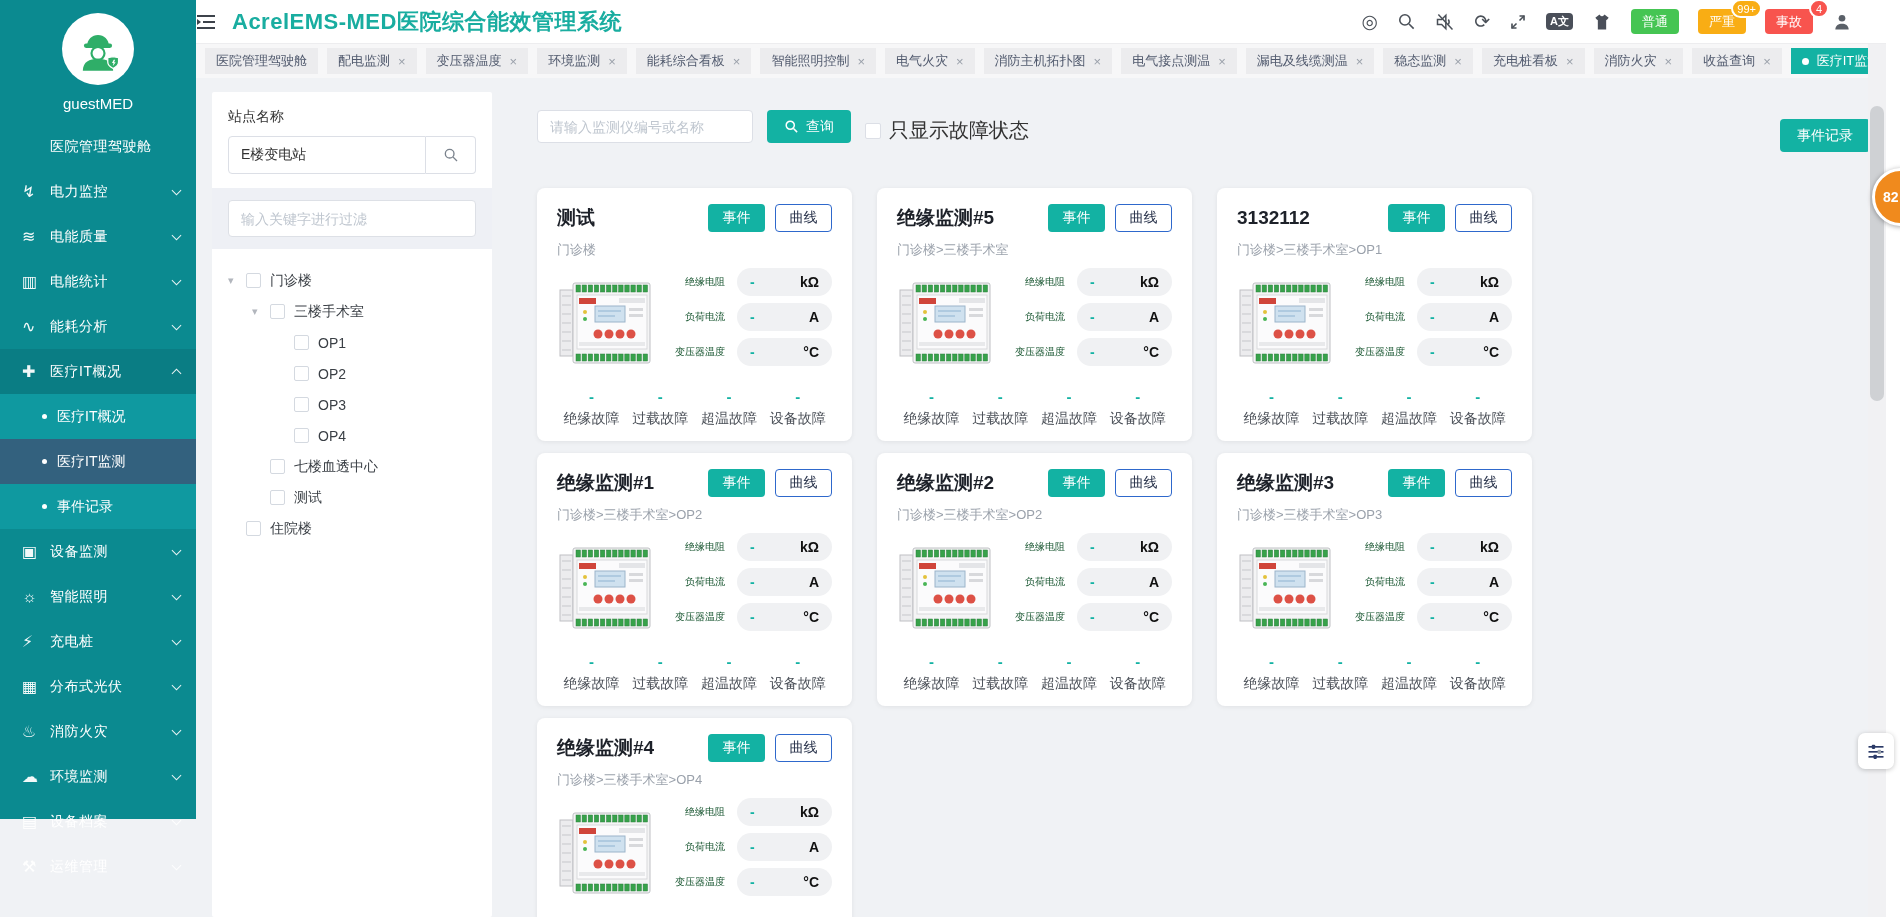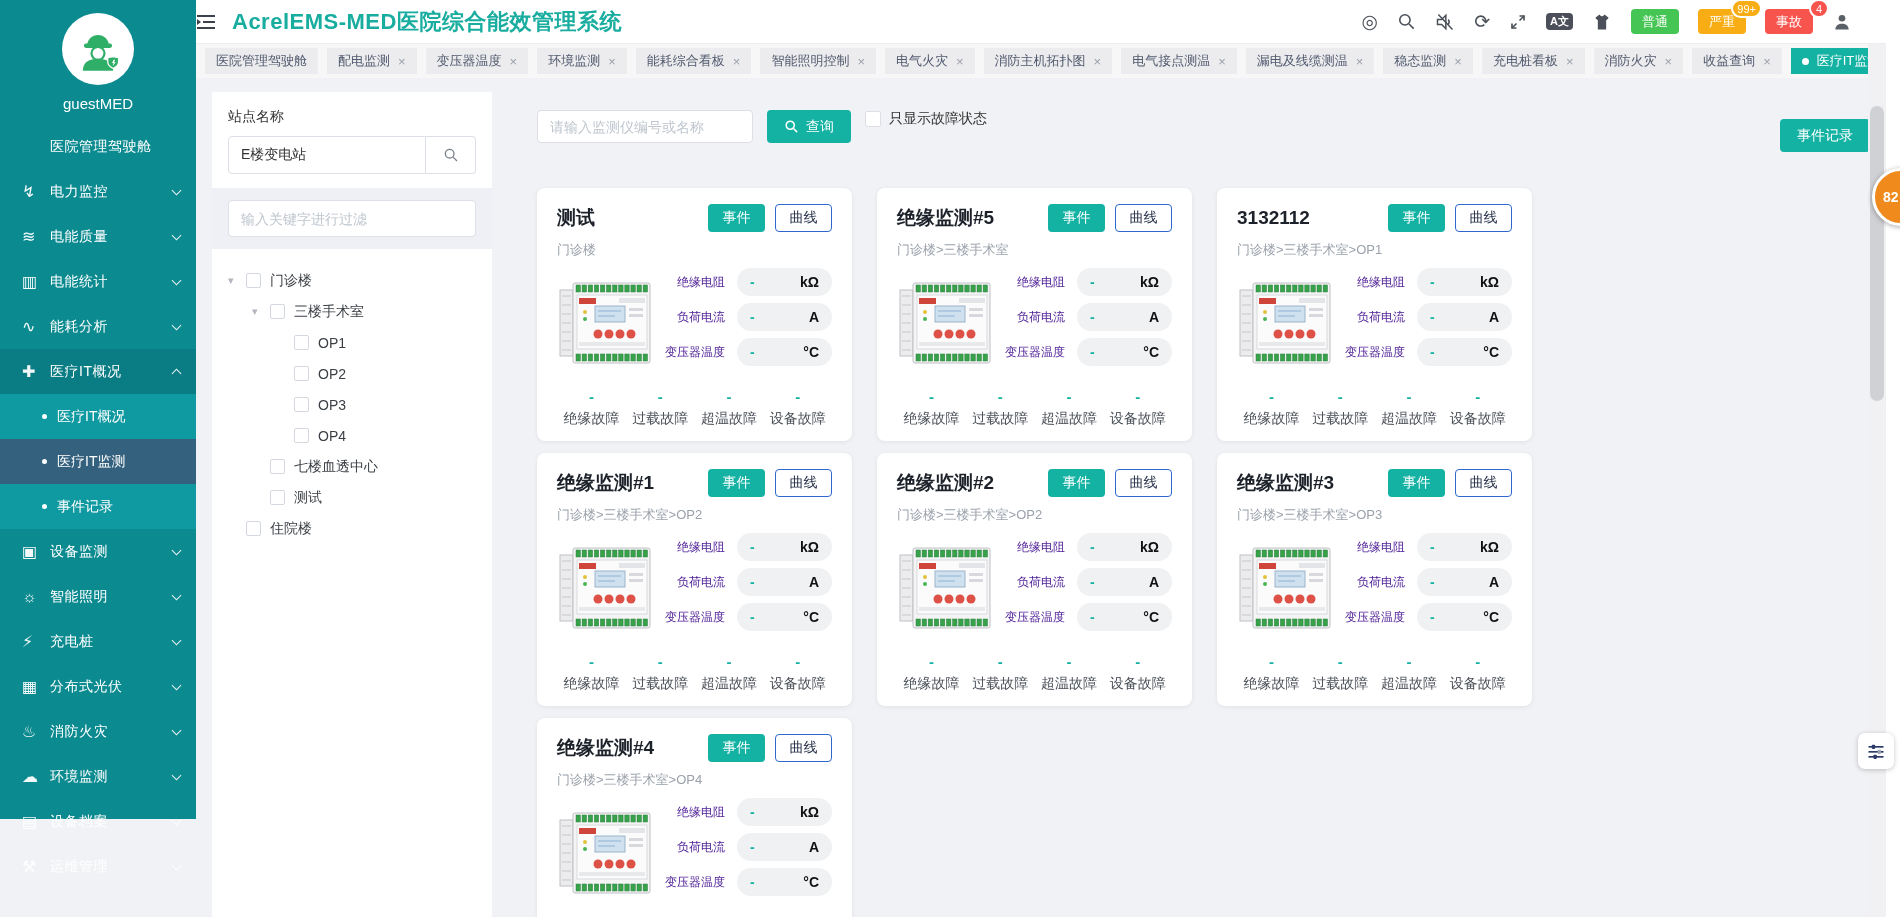--- a/index.html
+++ b/index.html
@@ -52,36 +52,36 @@
   .tree-node { display:flex; align-items:center; height:31px; font-size:14px; color:#3a3f45; cursor:pointer; }
   .arrow { width:18px; color:#b2b6bd; font-size:11px; text-align:left; flex:0 0 18px; }
   .cbx { width:15px; height:15px; border:1px solid #d4d9e0; border-radius:2px; background:#fff; margin-right:9px; flex:0 0 15px; position:relative; }
   .cbx.checked { background:#2f95f5; border-color:#2f95f5; }
   .cbx.checked:after { content:""; position:absolute; left:3px; top:3px; width:7px; height:4px; border-left:2px solid #fff; border-bottom:2px solid #fff; transform:rotate(-45deg); }
 
   .cards-area { position:absolute; left:341px; top:14px; right:14px; bottom:0; }
   .toolbar { display:flex; align-items:flex-start; gap:14px; margin-top:18px; }
   .search-input { width:216px; height:33px; border:1px solid #dcdfe6; border-radius:4px; background:#fff; padding:0 12px; font-size:14px; outline:none; }
   .btn-teal { height:33px; background:#13b2a3; color:#fff; border:none; border-radius:4px; font-size:14px; display:flex; align-items:center; gap:7px; padding:0 17px; cursor:pointer; }
-  .cb-row { display:flex; align-items:center; gap:8px; font-size:14px; color:#333; cursor:pointer; }
+  .cb-row { display:flex; align-items:center; gap:8px; font-size:20px; color:#333; margin-top:7px; cursor:pointer; }
   .cb { width:16px; height:16px; border:1px solid #dcdfe6; border-radius:2px; background:#fff; }
   .event-log { margin-left:auto; margin-top:9px; }
 
   .cards-grid { display:grid; grid-template-columns:repeat(3,315px); column-gap:25px; row-gap:12px; margin-top:36px; }
   .card { width:315px; height:253px; background:#fff; border-radius:8px; box-shadow:0 1px 5px rgba(0,0,0,.07); padding:16px 20px; }
   .card-head { display:flex; align-items:center; }
   .card-title { font-size:19px; font-weight:bold; color:#1d2129; flex:1; }
   .btn-event { width:57px; height:28px; background:#13b2a3; color:#fff; border:none; border-radius:4px; font-size:14px; cursor:pointer; }
   .btn-curve { width:57px; height:28px; background:#fff; color:#28324a; border:1px solid #2e68cc; border-radius:4px; font-size:14px; margin-left:10px; cursor:pointer; }
   .card-loc { font-size:13px; color:#9aa1ab; margin-top:9px; }
   .card-body { display:flex; margin-top:9px; align-items:flex-start; }
   .dev { flex:0 0 100px; padding-top:14px; }
   .metrics { flex:1; }
   .m-row { display:flex; align-items:center; justify-content:flex-end; margin-bottom:7px; }
-  .m-label { font-size:12px; color:#4c1d95; margin-right:12px; }
+  .m-label { font-size:10px; color:#14532d; margin-right:12px; }
   .m-pill { width:95px; height:28px; background:#f0f1f3; border-radius:14px; display:flex; align-items:center; justify-content:space-between; padding:0 13px; }
   .m-val { color:#13b2a3; font-weight:bold; }
   .m-unit { font-weight:bold; color:#111; font-size:14px; }
   .faults { display:flex; margin-top:15px; }
   .f-col { flex:1; text-align:center; }
   .f-val { color:#13b2a3; font-weight:bold; font-size:15px; }
   .f-label { font-size:14px; color:#4a4f57; margin-top:5px; }
 
   
   .right-gutter { position:absolute; right:0; top:0; bottom:0; width:14px; background:#fff; z-index:6; }

